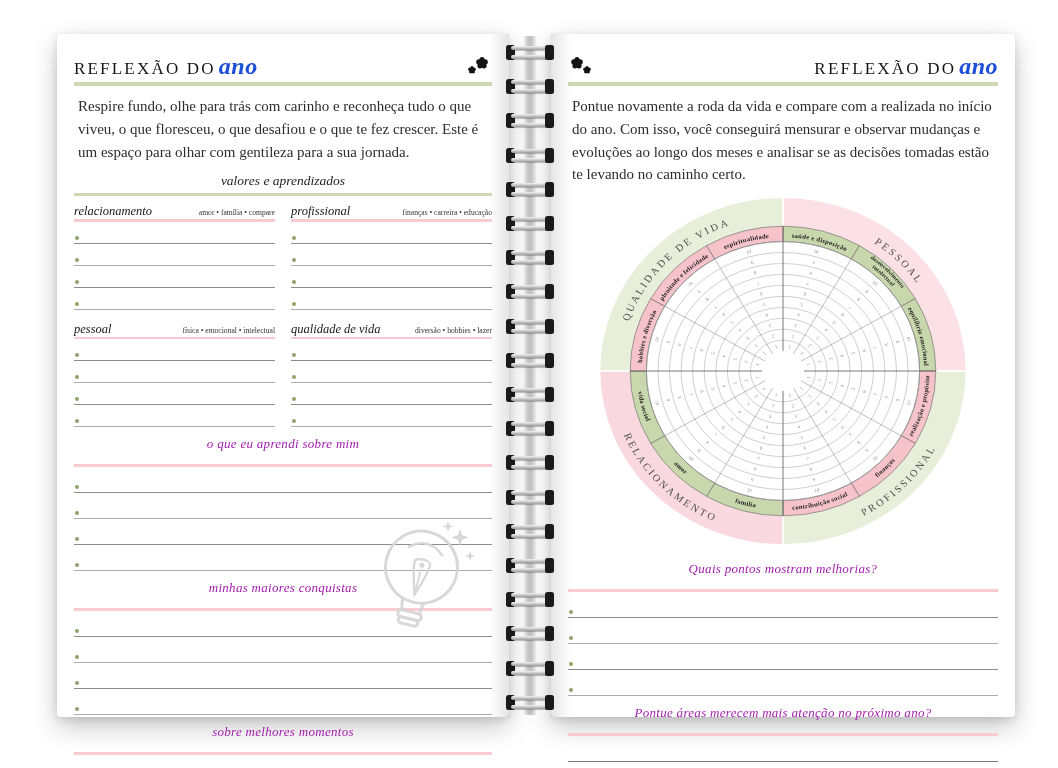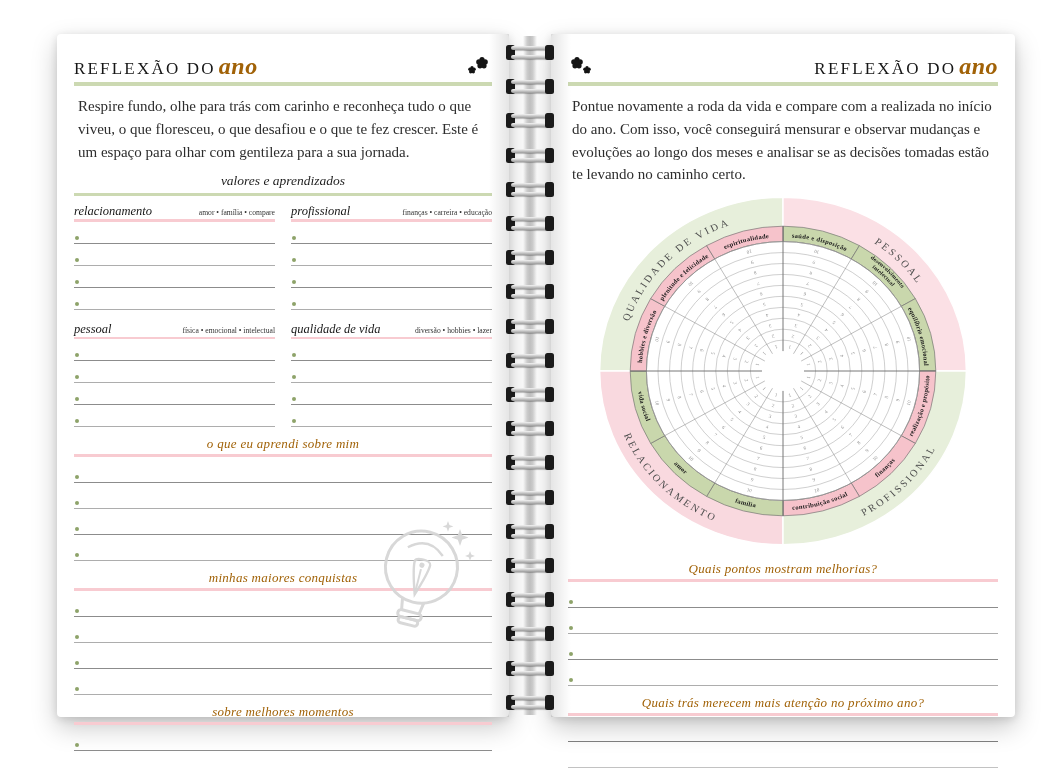--- a/index.html
+++ b/index.html
@@ -20,30 +20,30 @@
   }
   .page.left::after{right:0;background:linear-gradient(to left, rgba(0,0,0,.10), rgba(0,0,0,0));}
   .page.right::after{left:0;background:linear-gradient(to right, rgba(0,0,0,.10), rgba(0,0,0,0));}
   .page-inner{position:absolute;left:17px;right:17px;top:16px;bottom:14px;}
 
   
   .hdr{display:flex;align-items:flex-end;justify-content:space-between;height:30px;}
   .hdr.rev{flex-direction:row-reverse;}
   .title{white-space:nowrap;}
   .title .main{font-size:17px;letter-spacing:2.2px;color:#161616;}
-  .title .script{font-size:24px;font-style:italic;font-weight:bold;color:#a16207;margin-left:3px;letter-spacing:.5px;}
+  .title .script{font-size:24px;font-style:italic;font-weight:bold;color:#1d4ed8;margin-left:3px;letter-spacing:.5px;}
   .rule{border:0;margin:0;}
   .rule.green{height:4px;background:#ccd9b2;margin-top:2px;}
   .rule.green.thin{height:3px;}
   .rule.pink{height:3px;background:#f8cbd1;}
   .intro{font-size:15px;line-height:1.52;color:#2d2d2d;margin:9px 4px 0 4px;}
 
   
   .sec{margin-top:9px;}
-  .sec-title{font-style:italic;font-size:13px;text-align:center;color:#a16207;letter-spacing:.3px;padding-bottom:2px;}
+  .sec-title{font-style:italic;font-size:13px;text-align:center;color:#a21caf;letter-spacing:.3px;padding-bottom:12px;}
   .values-title{font-style:italic;font-size:13.5px;text-align:center;color:#1d1d1d;padding-bottom:2px;}
 
   .values-grid{display:flex;flex-wrap:wrap;column-gap:16px;row-gap:12px;margin-top:8px;}
   .col-cell{width:calc(50% - 8px);}
   .col-head{display:flex;justify-content:space-between;align-items:baseline;}
   .col-label{font-style:italic;font-size:12.5px;color:#161616;}
   .col-tags{font-size:7.6px;color:#333;}
 
   .wline{position:relative;height:21px;border-bottom:1px solid #8c8c8c;}
   .wline.alt{border-bottom-color:#adadad;}
@@ -514,21 +514,21 @@
             <span class="dot"></span>
           </div>
           <div class="wline" style="height: 25px;">
             <span class="dot"></span>
           </div>
           <div class="wline alt" style="height: 25px;">
             <span class="dot"></span>
           </div>
         </div>
         <div class="sec">
-          <div class="sec-title">Quais trás merecem mais atenção no próximo ano?</div>
+          <div class="sec-title">Pontue áreas merecem mais atenção no próximo ano?</div>
           <div class="rule pink"></div>
           <div class="wline" style="border-bottom-color: rgb(125, 125, 125); height: 25px;"></div>
           <div class="wline alt" style="border-bottom-color: rgb(194, 194, 194); height: 25px;"></div>
         </div>
       </div>
   </div>
 </div>
 
 <div class="binding-strip"></div>
 <div id="binding-rings">

